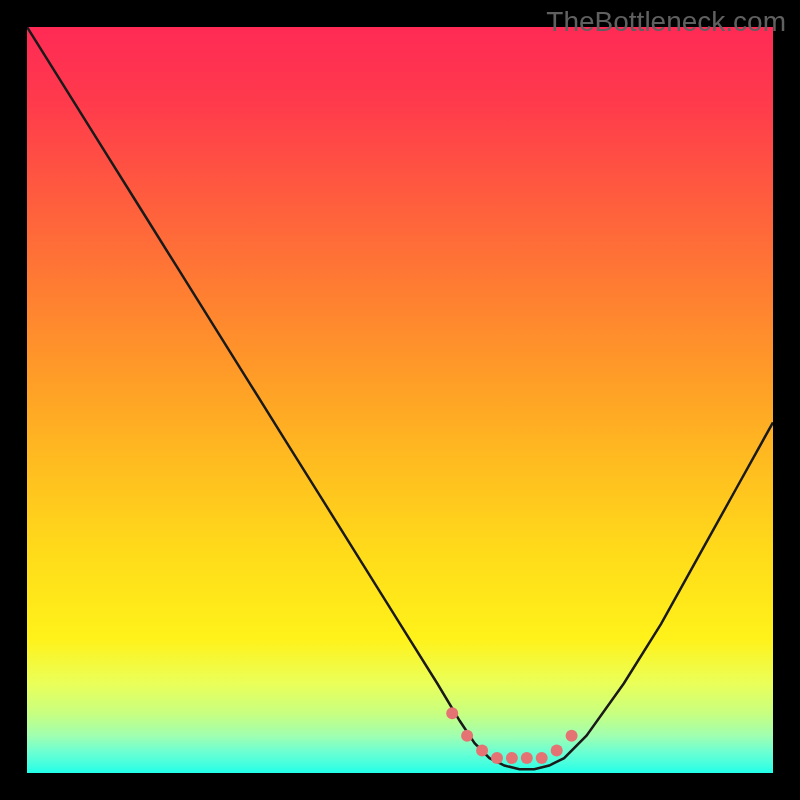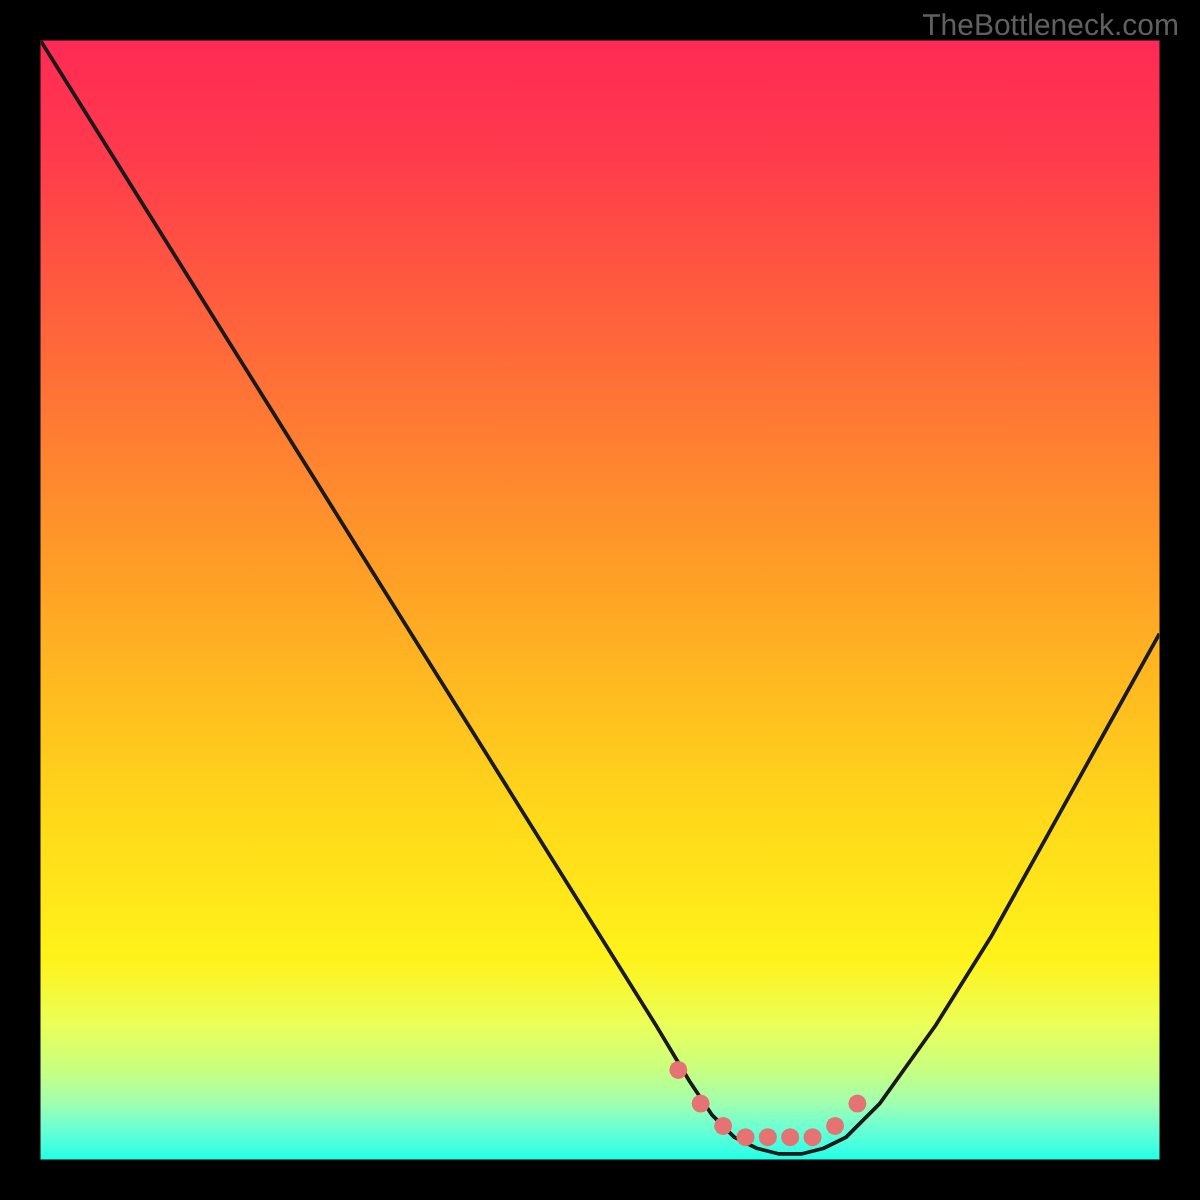--- a/index.html
+++ b/index.html
@@ -8,21 +8,21 @@
     height: 800px;
     background: #000;
     position: relative;
     font-family: Arial, sans-serif;
   }
   .watermark {
     position: absolute;
     top: 6px;
     right: 14px;
     color: #606060;
-    font-size: 20px;
+    font-size: 28px;
     font-weight: 500;
     z-index: 10;
   }
   .plot-area {
     position: absolute;
     left: 27px;
     top: 27px;
     width: 746px;
     height: 746px;
   }

